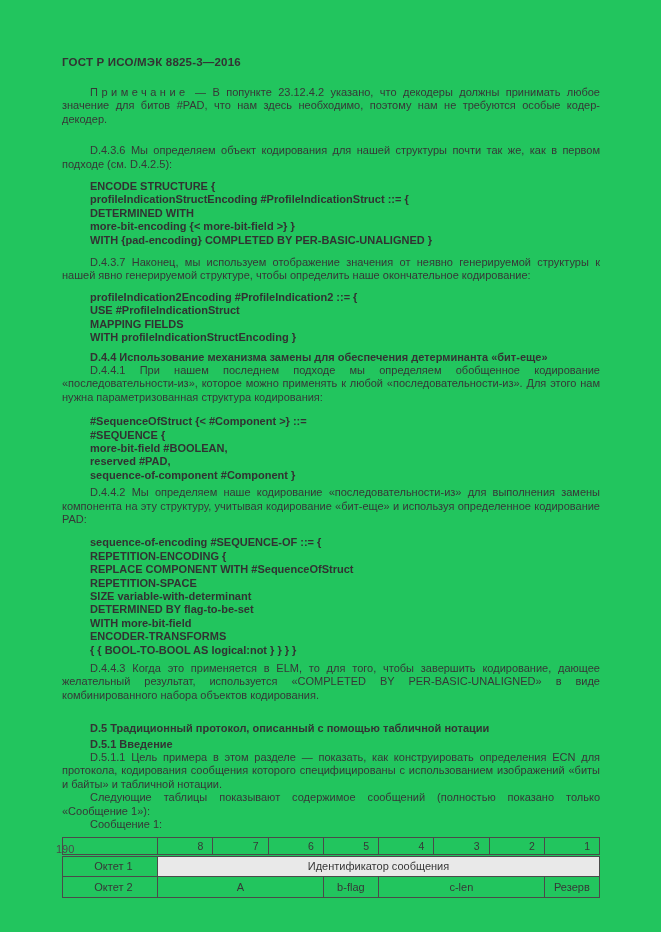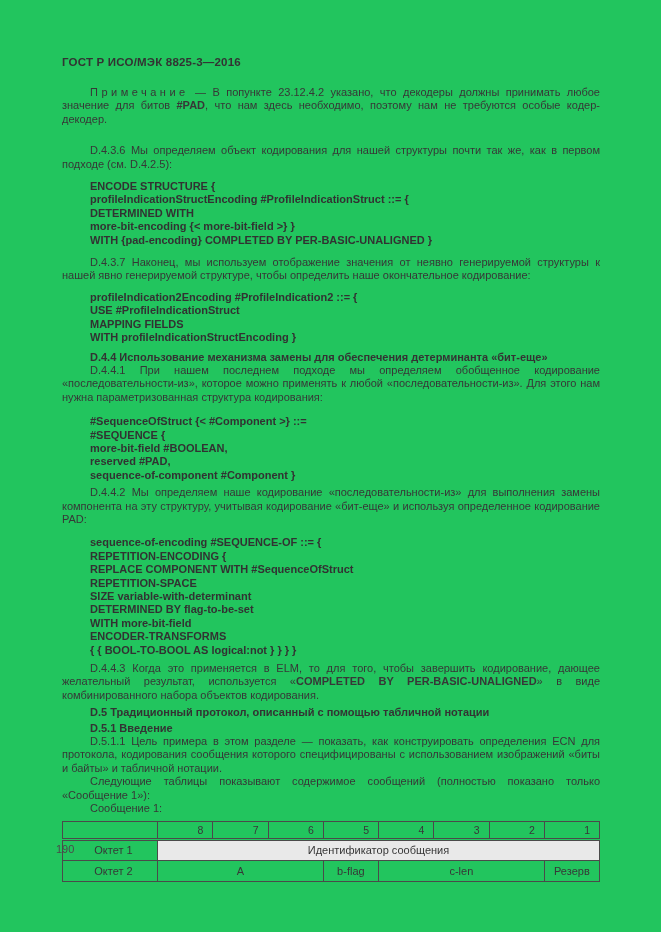--- a/index.html
+++ b/index.html
@@ -28,21 +28,21 @@
   }
   .para {
     font-size: 11px;
     line-height: 13.4px;
     text-align: justify;
     text-indent: 28px;
     color: #373737;
   }
   .note { margin-top: 17px; }
   .note-label { letter-spacing: 3.5px; }
-  .bold { font-weight: bold; }
+  .bold { font-weight: normal; }
   .heading {
     font-size: 11px;
     line-height: 13.4px;
     font-weight: bold;
     text-indent: 28px;
     text-align: left;
   }
   .code {
     margin-left: 28px;
     font-weight: bold;
@@ -52,21 +52,21 @@
   }
   .p-d436 { margin-top: 18px; }
   .code1  { margin-top: 9px; }
   .p-d437 { margin-top: 9px; }
   .code2  { margin-top: 8px; }
   .h-d44  { margin-top: 6px; }
   .code3  { margin-top: 11px; }
   .p-d442 { margin-top: 4px; }
   .code4  { margin-top: 10px; }
   .p-d443 { margin-top: 5px; }
-  .h-d5   { margin-top: 4px; }
+  .h-d5   { margin-top: 20px; }
   .h-d51  { margin-top: 2px; }
   .bit-table {
     border-collapse: collapse;
     width: 538px;
     margin-top: 5px;
     table-layout: fixed;
     font-size: 11px;
     color: #373737;
   }
   .bit-table td { border: 1px solid #4a4a4a; overflow: hidden; white-space: nowrap; }

